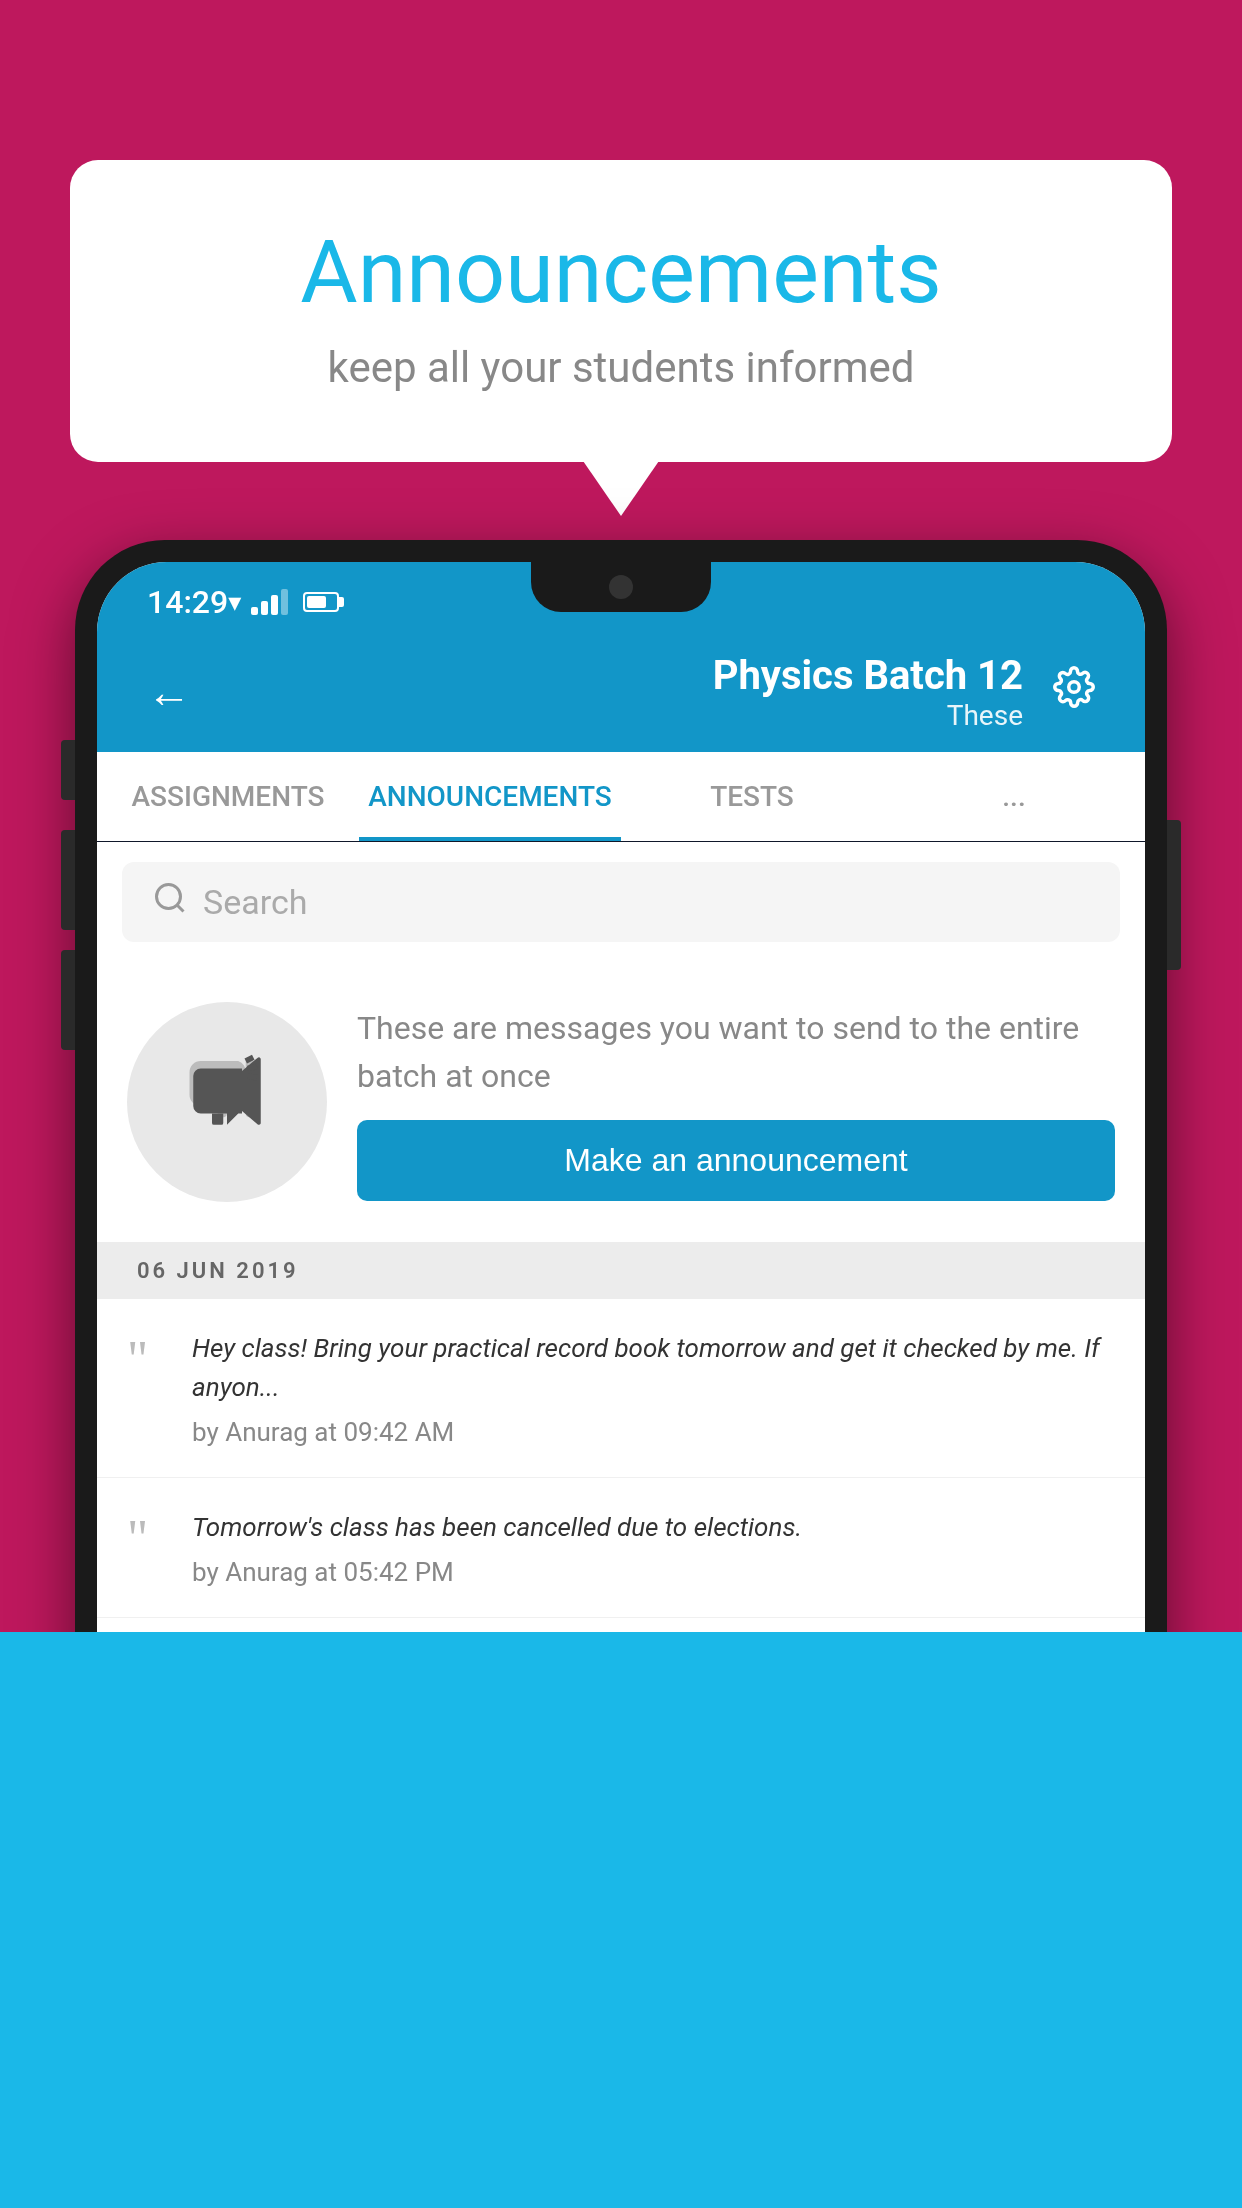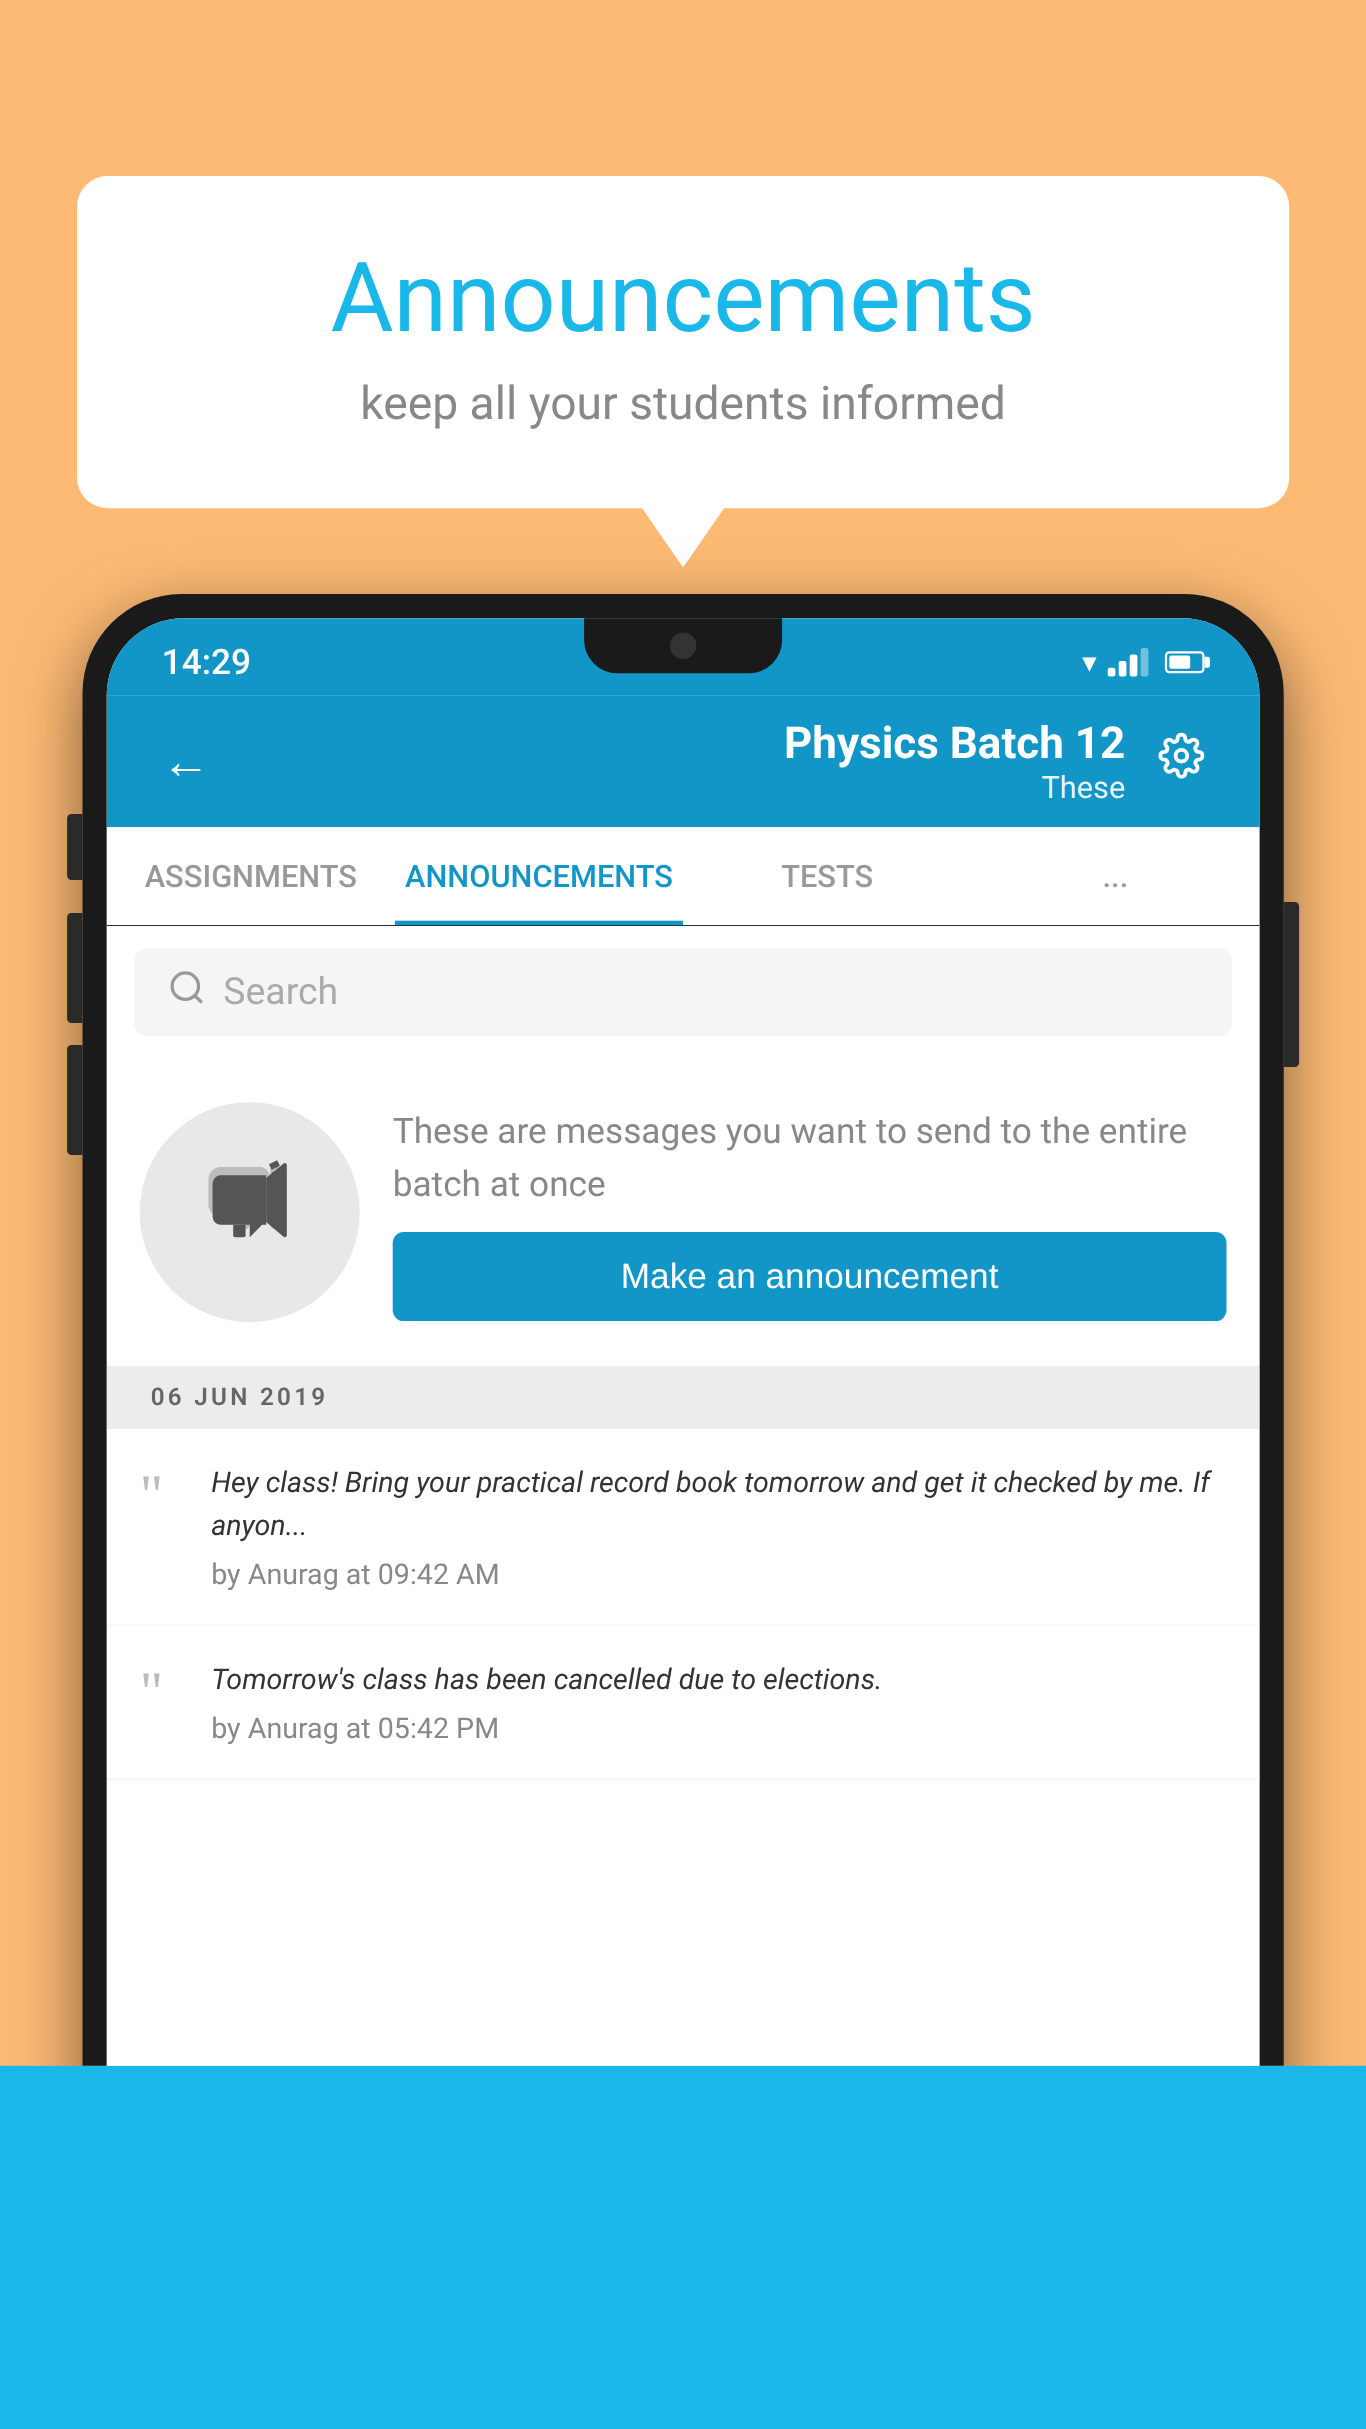--- a/index.html
+++ b/index.html
@@ -148,21 +148,21 @@
       display: flex;
       flex-direction: column;
     }
 
     
     .status-bar {
       background: #1296c8;
       height: 70px;
       display: flex;
       align-items: center;
-      justify-content: space-between;
+      justify-content: flex-start;
       padding: 0 50px;
       padding-top: 10px;
     }
 
     .status-time {
       color: white;
       font-size: 32px;
       font-weight: 500;
     }
 
@@ -424,21 +424,21 @@
     }
 
     .announcement-author {
       font-size: 26px;
       color: #888;
     }
   </style>
 </head>
 <body>
 
-<div style="width:1242px;height:1878px;background:#fdba74;position:relative;overflow:hidden;">
+<div style="width:1242px;height:1632px;background:#be185d;position:relative;overflow:hidden;">
 
   <div class="speech-bubble-container">
     <div class="speech-bubble">
       <div class="speech-bubble-title">Announcements</div>
       <div class="speech-bubble-subtitle">keep all your students informed</div>
     </div>
   </div>
 
   <div class="phone-wrapper">
     <div class="phone-frame">

